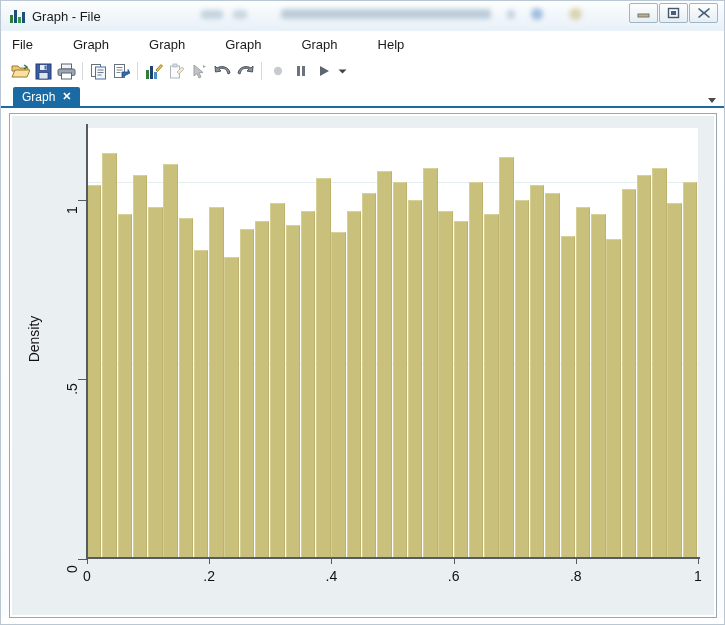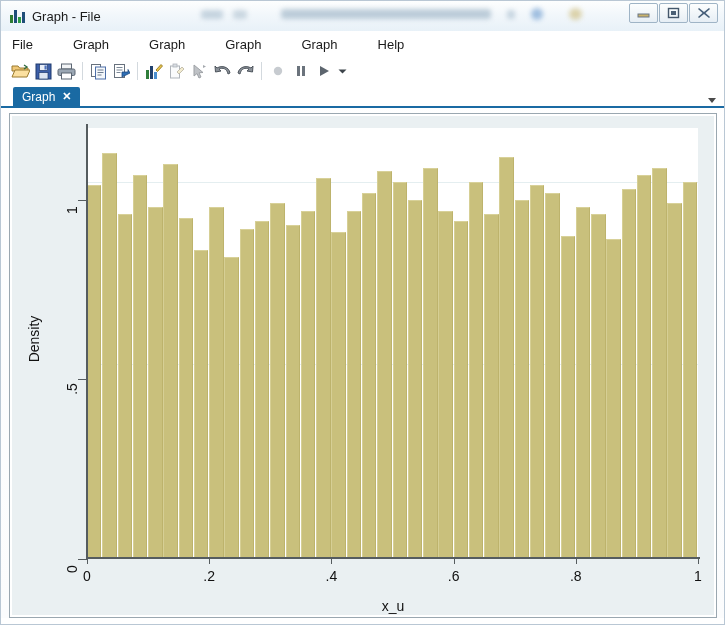--- a/index.html
+++ b/index.html
@@ -361,18 +361,17 @@
           <div class="xlabel" style="left: 299.4px; width: 40px; top: 452px;">.4</div>
           <div class="xtick" style="left: 441.6px;"></div>
           <div class="xlabel" style="left: 421.6px; width: 40px; top: 452px;">.6</div>
           <div class="xtick" style="left: 563.8px;"></div>
           <div class="xlabel" style="left: 543.8px; width: 40px; top: 452px;">.8</div>
           <div class="xtick" style="left: 686px;"></div>
           <div class="xlabel" style="left: 666px; width: 40px; top: 452px;">1</div>
         </div>
 
       <div id="y-axis-title" style="left:-18px;top:215px;width:80px;text-align:center;">Density</div>
-      <div id="x-axis-title" style="left:74px;top:482px;width:614px;">x_u</div>
     </div>
   </div>
 
   <div id="statusbar"></div>
 </div>
 
 </body></html>

